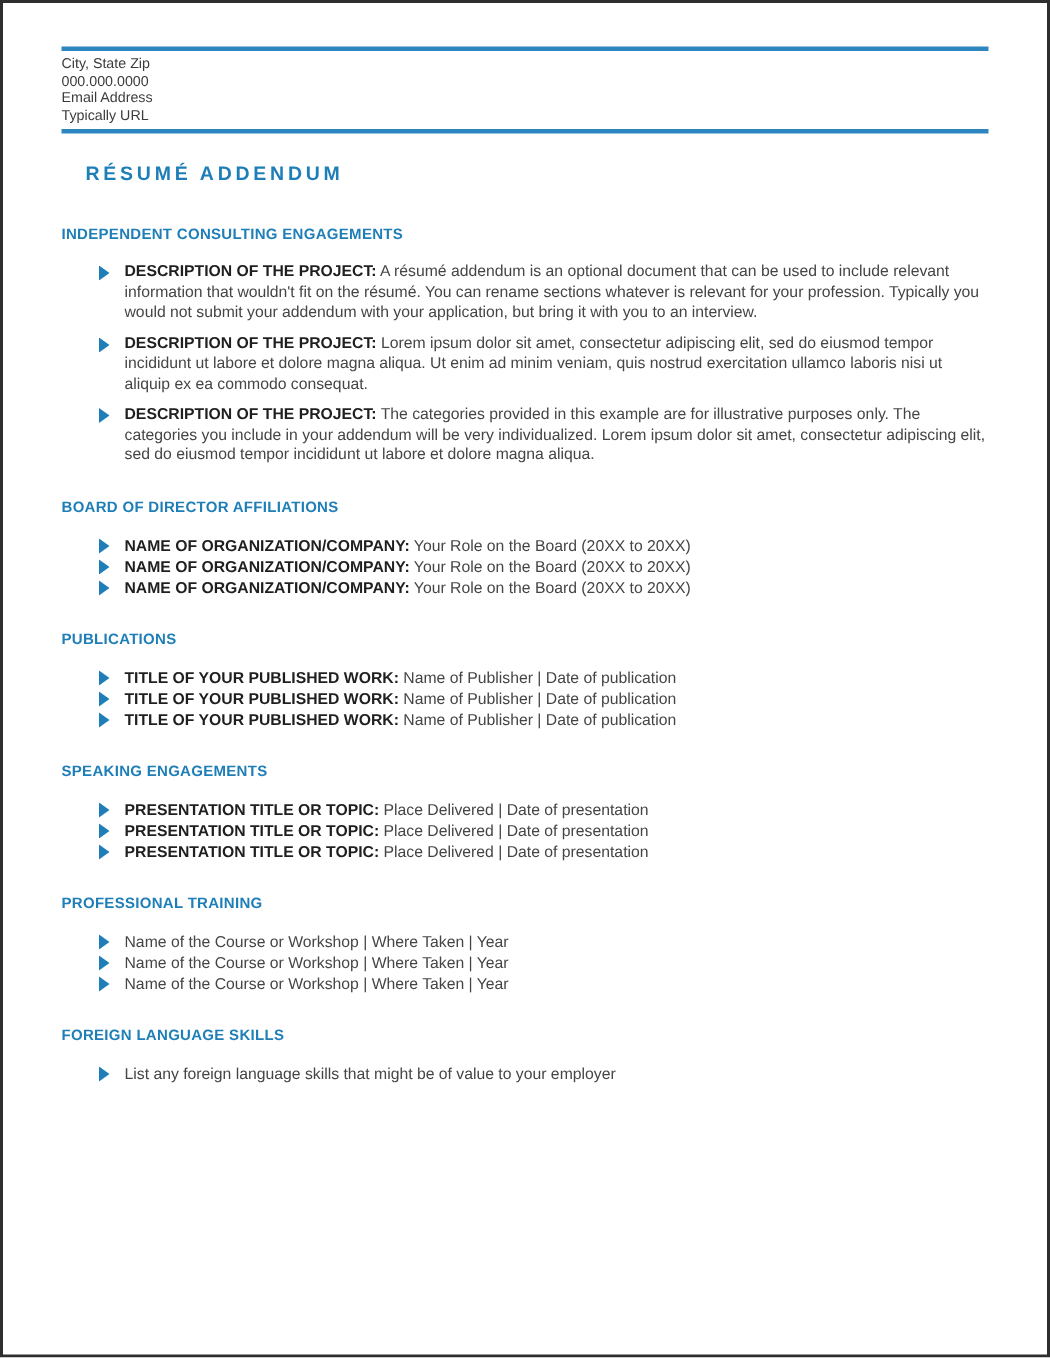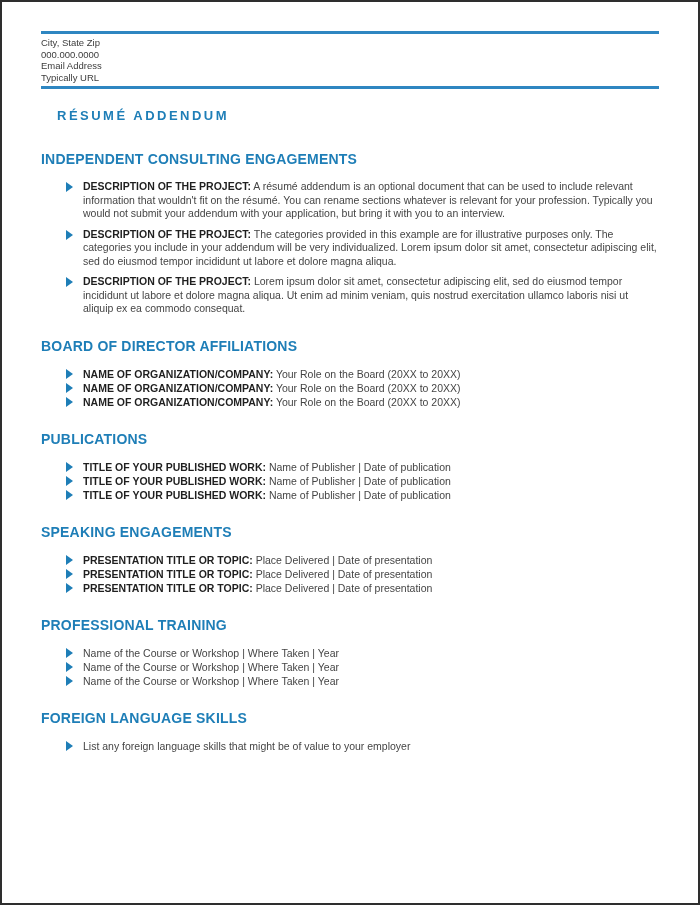--- a/index.html
+++ b/index.html
@@ -33,21 +33,21 @@
   }
   .doc-title{
     margin:19px 0 0 16px;
     font-size:13px;font-weight:800;letter-spacing:2.5px;
     color:var(--accent);
   }
   #sections > section:first-child{margin-top:28px;}
   .section{margin-top:22px;}
   .section-heading{
     margin:0 0 13px 0;
-    font-size:14px;font-weight:800;color:var(--accent);
+    font-size:10px;font-weight:800;color:var(--accent);
     letter-spacing:0.2px;
   }
   .items{list-style:none;margin:0;padding:0 0 0 25px;}
   .item{
     display:flex;align-items:flex-start;
     font-size:10.5px;line-height:13.5px;color:var(--body);
   }
   .section.paragraphs .item + .item{margin-top:7px;}
   .section.lines .item{line-height:14px;}
   .bullet{flex:0 0 auto;margin:2px 10px 0 0;}
@@ -89,33 +89,33 @@
   </li>
 
   <li class="item">
     <span class="bullet">
               <svg width="7" height="10" viewBox="0 0 7 10">
                 <polygon points="0,0 7,5 0,10" fill="#1e7eb7"></polygon>
               </svg>
             </span>
     <span class="item-text">
       <strong class="item-label">DESCRIPTION OF THE PROJECT:</strong>
+      <span class="item-body">Lorem ipsum dolor sit amet, consectetur adipiscing elit, sed do eiusmod tempor incididunt ut labore et dolore magna aliqua. Ut enim ad minim veniam, quis nostrud exercitation ullamco laboris nisi ut aliquip ex ea commodo consequat.</span>
+    </span>
+  </li>
+
+  <li class="item">
+    <span class="bullet">
+              <svg width="7" height="10" viewBox="0 0 7 10">
+                <polygon points="0,0 7,5 0,10" fill="#1e7eb7"></polygon>
+              </svg>
+            </span>
+    <span class="item-text">
+      <strong class="item-label">DESCRIPTION OF THE PROJECT:</strong>
       <span class="item-body">The categories provided in this example are for illustrative purposes only. The categories you include in your addendum will be very individualized. Lorem ipsum dolor sit amet, consectetur adipiscing elit, sed do eiusmod tempor incididunt ut labore et dolore magna aliqua.</span>
-    </span>
-  </li>
-
-  <li class="item">
-    <span class="bullet">
-              <svg width="7" height="10" viewBox="0 0 7 10">
-                <polygon points="0,0 7,5 0,10" fill="#1e7eb7"></polygon>
-              </svg>
-            </span>
-    <span class="item-text">
-      <strong class="item-label">DESCRIPTION OF THE PROJECT:</strong>
-      <span class="item-body">Lorem ipsum dolor sit amet, consectetur adipiscing elit, sed do eiusmod tempor incididunt ut labore et dolore magna aliqua. Ut enim ad minim veniam, quis nostrud exercitation ullamco laboris nisi ut aliquip ex ea commodo consequat.</span>
     </span>
   </li>
 </ul>
   </section>
       <section class="section lines">
     <h2 class="section-heading">BOARD OF DIRECTOR AFFILIATIONS</h2>
     <ul class="items">
   <li class="item">
     <span class="bullet">
               <svg width="7" height="10" viewBox="0 0 7 10">

